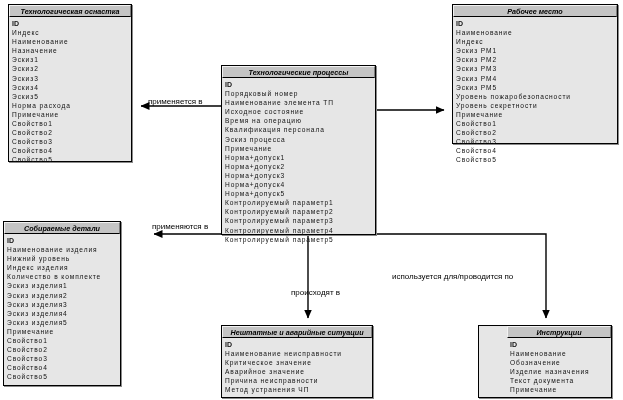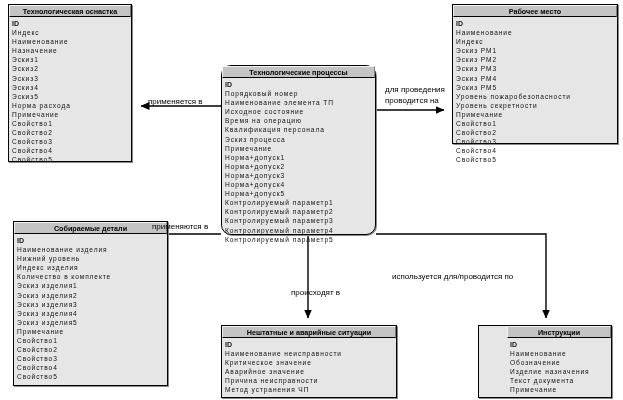--- a/index.html
+++ b/index.html
@@ -26,20 +26,21 @@
     border-right:1px solid #7d7d7d;
     box-sizing:border-box;
     text-align:center;
     font-size:7.2px;
     font-weight:bold;
     color:#000;
     line-height:11px;
     height:12px;
     overflow:hidden;
     white-space:nowrap;
+    font-style:italic;
   }
   .entity .body{
     padding:2px 0 3px 3px;
     box-sizing:border-box;
   }
   .entity .fld{
     font-size:6.6px;
     color:#111;
     line-height:9.1px;
     height:9.1px;
@@ -100,21 +101,21 @@
         <div class="fld">Эскиз5</div>
         <div class="fld">Норма расхода</div>
         <div class="fld">Примечание</div>
         <div class="fld">Свойство1</div>
         <div class="fld">Свойство2</div>
         <div class="fld">Свойство3</div>
         <div class="fld">Свойство4</div>
         <div class="fld">Свойство5</div>
       </div>
     </div>
-    <div class="entity" style="left: 221px; top: 65px; width: 155px; height: 170px; border-radius: 10px;">
+    <div class="entity" style="left: 221px; top: 65px; width: 155px; height: 170px;">
       <div class="hdr">Технологические процессы</div>
       <div class="body">
         <div class="fld pk">ID</div>
         <div class="fld">Порядковый номер</div>
         <div class="fld">Наименование элемента ТП</div>
         <div class="fld">Исходное состояние</div>
         <div class="fld">Время на операцию</div>
         <div class="fld">Квалификация персонала</div>
         <div class="fld">Эскиз процесса</div>
         <div class="fld">Примечание</div>
@@ -144,42 +145,42 @@
         <div class="fld">Уровень пожаробезопасности</div>
         <div class="fld">Уровень секретности</div>
         <div class="fld">Примечание</div>
         <div class="fld">Свойство1</div>
         <div class="fld">Свойство2</div>
         <div class="fld">Свойство3</div>
         <div class="fld">Свойство4</div>
         <div class="fld">Свойство5</div>
       </div>
     </div>
-    <div class="entity" style="left: 13px; top: 221px; width: 155px; height: 165px;">
+    <div class="entity" style="left: 3px; top: 221px; width: 118px; height: 165px;">
       <div class="hdr">Собираемые детали</div>
       <div class="body">
         <div class="fld pk">ID</div>
         <div class="fld">Наименование изделия</div>
         <div class="fld">Нижний уровень</div>
         <div class="fld">Индекс изделия</div>
         <div class="fld">Количество в комплекте</div>
         <div class="fld">Эскиз изделия1</div>
         <div class="fld">Эскиз изделия2</div>
         <div class="fld">Эскиз изделия3</div>
         <div class="fld">Эскиз изделия4</div>
         <div class="fld">Эскиз изделия5</div>
         <div class="fld">Примечание</div>
         <div class="fld">Свойство1</div>
         <div class="fld">Свойство2</div>
         <div class="fld">Свойство3</div>
         <div class="fld">Свойство4</div>
         <div class="fld">Свойство5</div>
       </div>
     </div>
-    <div class="entity" style="left: 221px; top: 325px; width: 176px; height: 73px;">
+    <div class="entity" style="left: 221px; top: 325px; width: 152px; height: 73px;">
       <div class="hdr">Нештатные и аварийные ситуации</div>
       <div class="body">
         <div class="fld pk">ID</div>
         <div class="fld">Наименование неисправности</div>
         <div class="fld">Критическое значение</div>
         <div class="fld">Аварийное значение</div>
         <div class="fld">Причина неисправности</div>
         <div class="fld">Метод устранения ЧП</div>
       </div>
     </div>
@@ -190,24 +191,20 @@
         <div class="fld">Наименование</div>
         <div class="fld">Обозначение</div>
         <div class="fld">Изделие назначения</div>
         <div class="fld">Текст документа</div>
         <div class="fld">Примечание</div>
       </div>
     </div>
     <div class="rel-label" style="left: 148px; top: 97px; text-align: center;">
       <div>применяется в</div>
     </div>
-    <div class="rel-label two" style="left: 385px; top: 84px;">
-      <div>для проведения</div>
-      <div>проводится на</div>
-    </div>
     <div class="rel-label" style="left: 152px; top: 222px;">
       <div>применяются в</div>
     </div>
     <div class="rel-label" style="left: 291px; top: 288px;">
       <div>происходят в</div>
     </div>
     <div class="rel-label" style="left: 392px; top: 224px; margin-top: 48px;">
       <div>используется для/проводится по</div>
     </div>
   </div>

